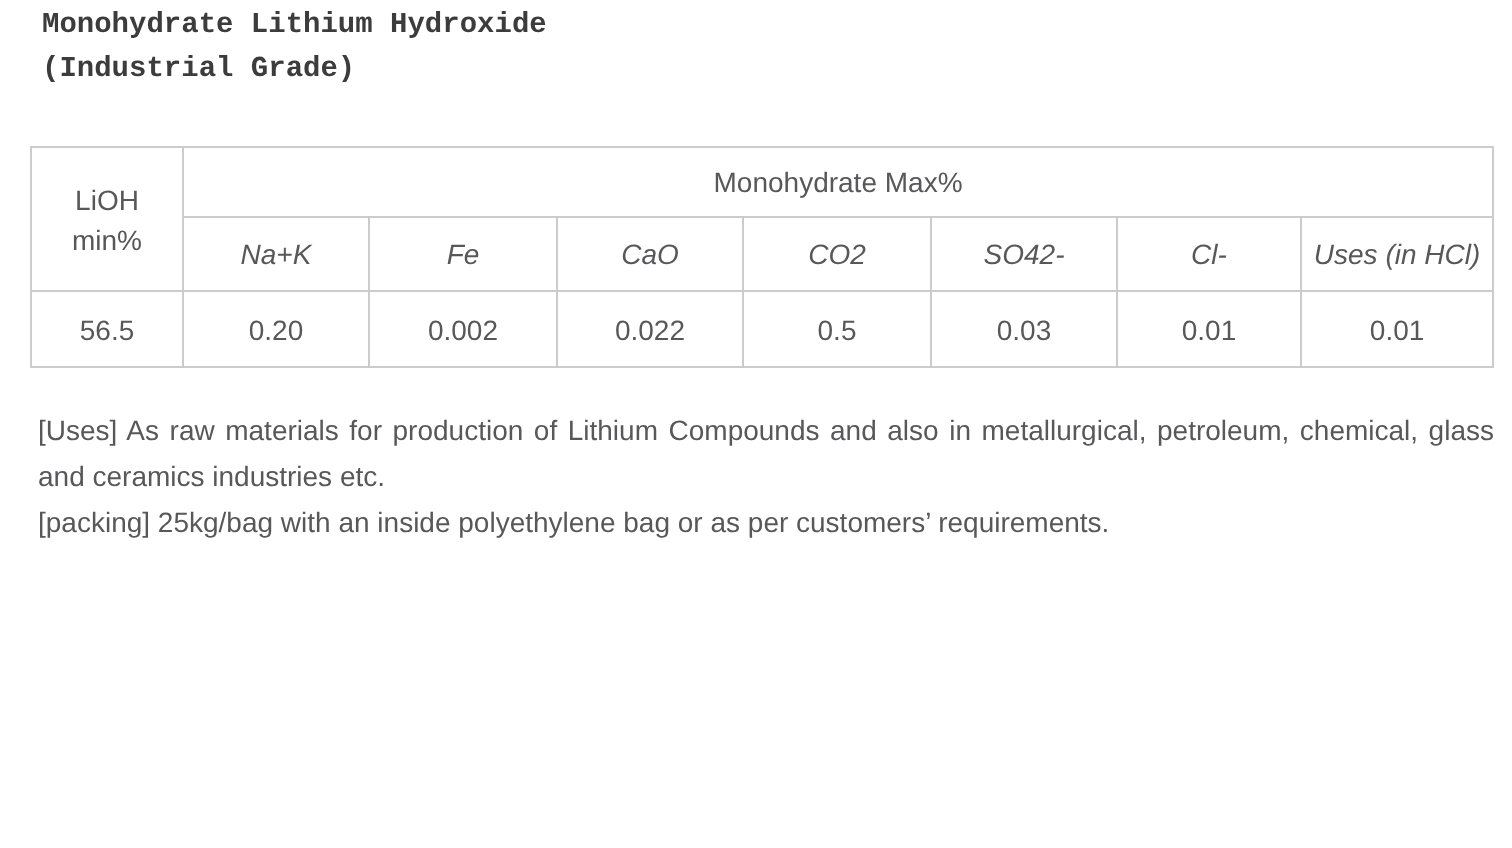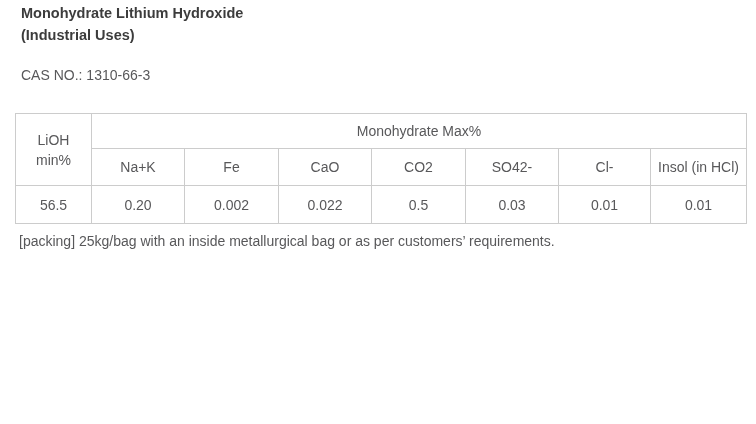--- a/index.html
+++ b/index.html
@@ -7,21 +7,21 @@
   .doc {
     position: relative;
     width: 756px;
     height: 424px;
     background: #ffffff;
     font-family: "Liberation Sans", "DejaVu Sans", sans-serif;
     font-size: 14px;
     color: #58585a;
     overflow: hidden;
   }
-  .title-block { padding-top: 2px; margin-left: 21px; }
+  .title-block { padding-top: 2px; margin-left: 21px; font-family: Liberation Mono, monospace; }
   .title-line {
     font-weight: bold;
     color: #3c3c3c;
     font-size: 14.5px;
     line-height: 22px;
   }
   .cas-line {
     margin: 18px 0 0 21px;
     line-height: 22px;
   }
@@ -35,60 +35,59 @@
   }
   .properties-line {
     margin: 3px 0 0 19px;
     line-height: 22px;
   }
   .standard-line {
     margin: 0 0 0 19px;
     line-height: 22px;
   }
   table.spec-table {
-    margin: 27px 0 6px 15px;
+    margin: 27px 0 16px 15px;
     width: 731px;
     border-collapse: collapse;
     table-layout: fixed;
   }
   .spec-table th, .spec-table td {
     border: 1px solid #cccccc;
     font-weight: normal;
     text-align: center;
     vertical-align: middle;
     color: #58585a;
     font-size: 14px;
     background: #ffffff;
   }
   .spec-table .row-group { height: 35px; }
-  .spec-table .row-heads { height: 37px; }
+  .spec-table .row-heads { height: 37px; font-style: italic; }
   .spec-table .row-vals  { height: 38px; }
   .corner-cell div { line-height: 20px; }
   .uses-par {
     margin: 20px 8px 0 19px;
     width: 728px;
     line-height: 23px;
     text-align: justify;
   }
   .packing-par {
     margin: 0 0 0 19px;
     line-height: 23px;
   }
 </style>
 </head>
 <body>
 
 <div class="doc">
 
   <div class="title-block">
     <div class="title-line">Monohydrate Lithium Hydroxide</div>
-    <div class="title-line">(Industrial Uses)</div>
+    <div class="title-line">(Industrial Grade)</div>
   </div>
 
-  <div class="cas-line">CAS NO.: 1310-66-3</div>
 
 
 
 
   <table class="spec-table">
     <colgroup>
       <col style="width:76px">
       <col style="width:93px">
       <col style="width:94px">
       <col style="width:93px">
@@ -105,31 +104,32 @@
       </th>
       <th colspan="7">Monohydrate Max%</th>
     </tr>
     <tr class="row-heads">
       <th>Na+K</th>
       <th>Fe</th>
       <th>CaO</th>
       <th>CO2</th>
       <th>SO42-</th>
       <th>Cl-</th>
-      <th>Insol (in HCl)</th>
+      <th>Uses (in HCl)</th>
     </tr>
     <tr class="row-vals">
       <td>56.5</td>
       <td>0.20</td>
       <td>0.002</td>
       <td>0.022</td>
       <td>0.5</td>
       <td>0.03</td>
       <td>0.01</td>
       <td>0.01</td>
     </tr>
   </tbody>
     </table>
 
+  <div class="uses-par">[Uses] As raw materials for production of Lithium Compounds and also in metallurgical, petroleum, chemical, glass and ceramics industries etc.</div>
 
-  <div class="packing-par">[packing] 25kg/bag with an inside metallurgical bag or as per customers’ requirements.</div>
+  <div class="packing-par">[packing] 25kg/bag with an inside polyethylene bag or as per customers’ requirements.</div>
 
 </div>
 
 </body></html>

